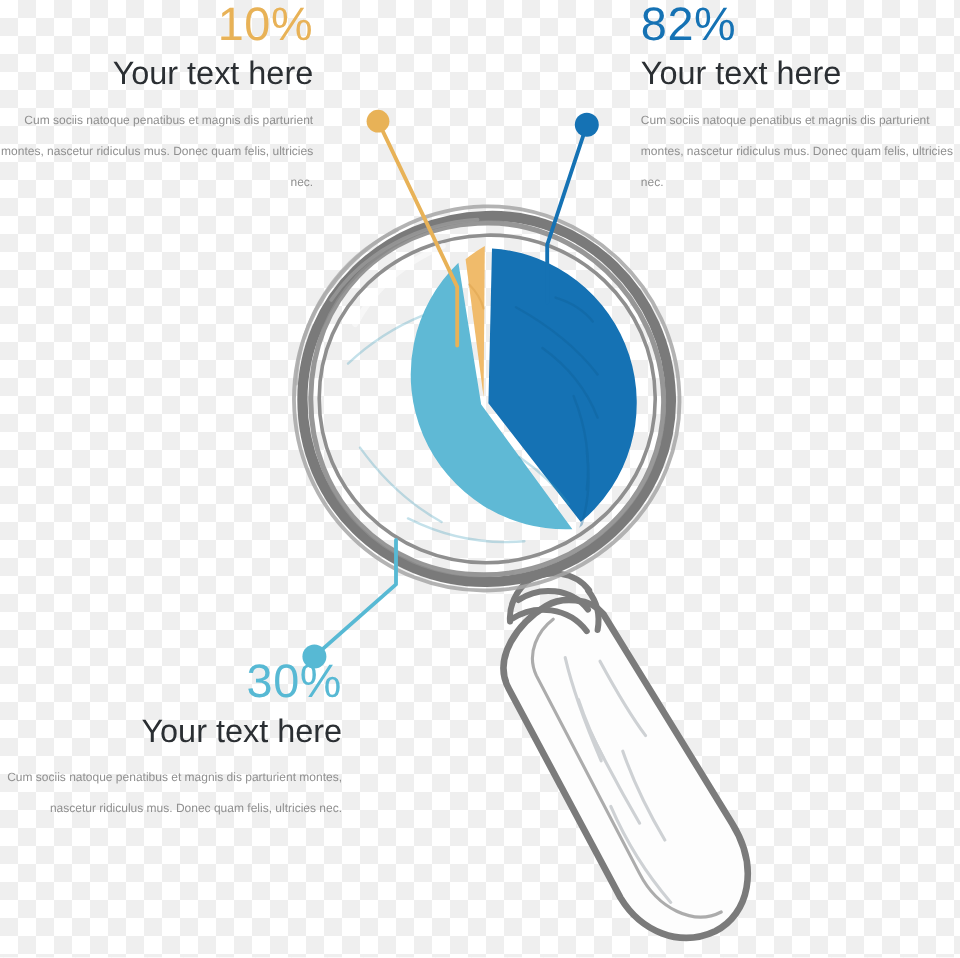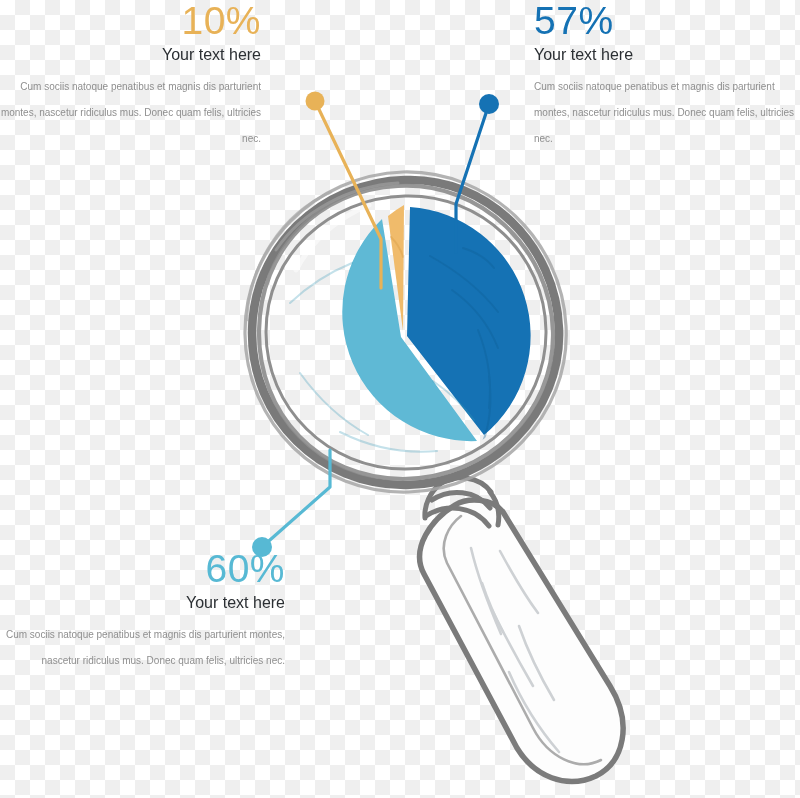--- a/index.html
+++ b/index.html
@@ -34,21 +34,21 @@
   }
   .callout .pct {
     font-size: 39px;
     font-weight: 400;
     line-height: 1.06;
     letter-spacing: 0.5px;
     margin: 0;
     white-space: nowrap;
   }
   .callout .headline {
-    font-size: 16px;
+    font-size: 27px;
     font-weight: 400;
     color: #2b2f33;
     line-height: 1.25;
     margin: 4px 0 0 0;
     white-space: nowrap;
   }
   .callout .body {
     font-size: 10px;
     color: #8f8f8f;
     line-height: 26px;
@@ -195,24 +195,24 @@
 
   </svg>
 
   <div id="callout-10" class="callout align-right">
     <div class="pct">10%</div>
     <div class="headline">Your text here</div>
     <div class="body">Cum sociis natoque penatibus et magnis dis parturient montes, nascetur ridiculus mus. Donec quam felis, ultricies nec.</div>
   </div>
 
   <div id="callout-40" class="callout align-left">
-    <div class="pct">57%</div>
+    <div class="pct">82%</div>
     <div class="headline">Your text here</div>
     <div class="body">Cum sociis natoque penatibus et magnis dis parturient montes, nascetur ridiculus mus. Donec quam felis, ultricies nec.</div>
   </div>
 
   <div id="callout-60" class="callout align-right">
-    <div class="pct">60%</div>
+    <div class="pct">30%</div>
     <div class="headline">Your text here</div>
     <div class="body">Cum sociis natoque penatibus et magnis dis parturient montes, nascetur ridiculus mus. Donec quam felis, ultricies nec.</div>
   </div>
 
 </div>
 
 </body></html>

